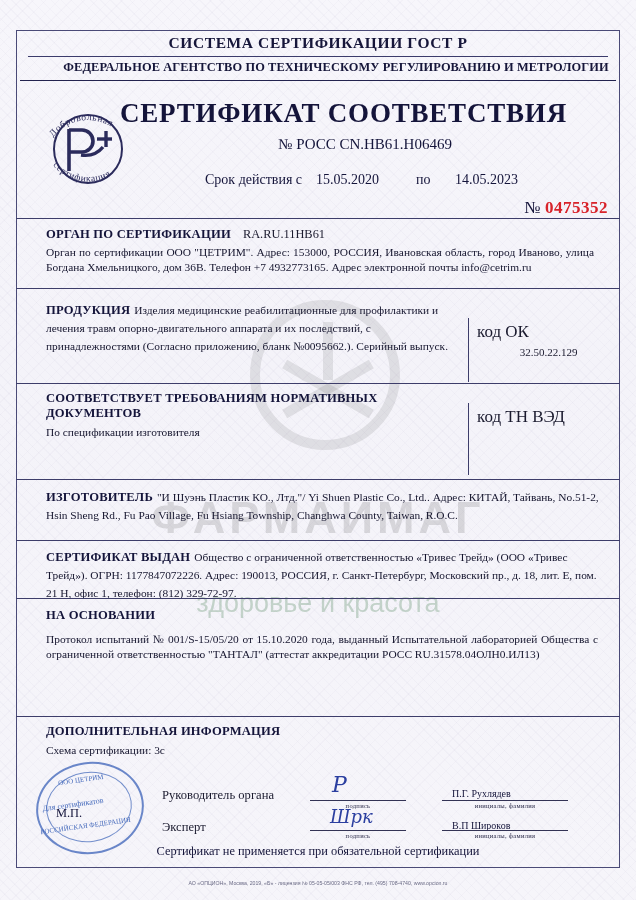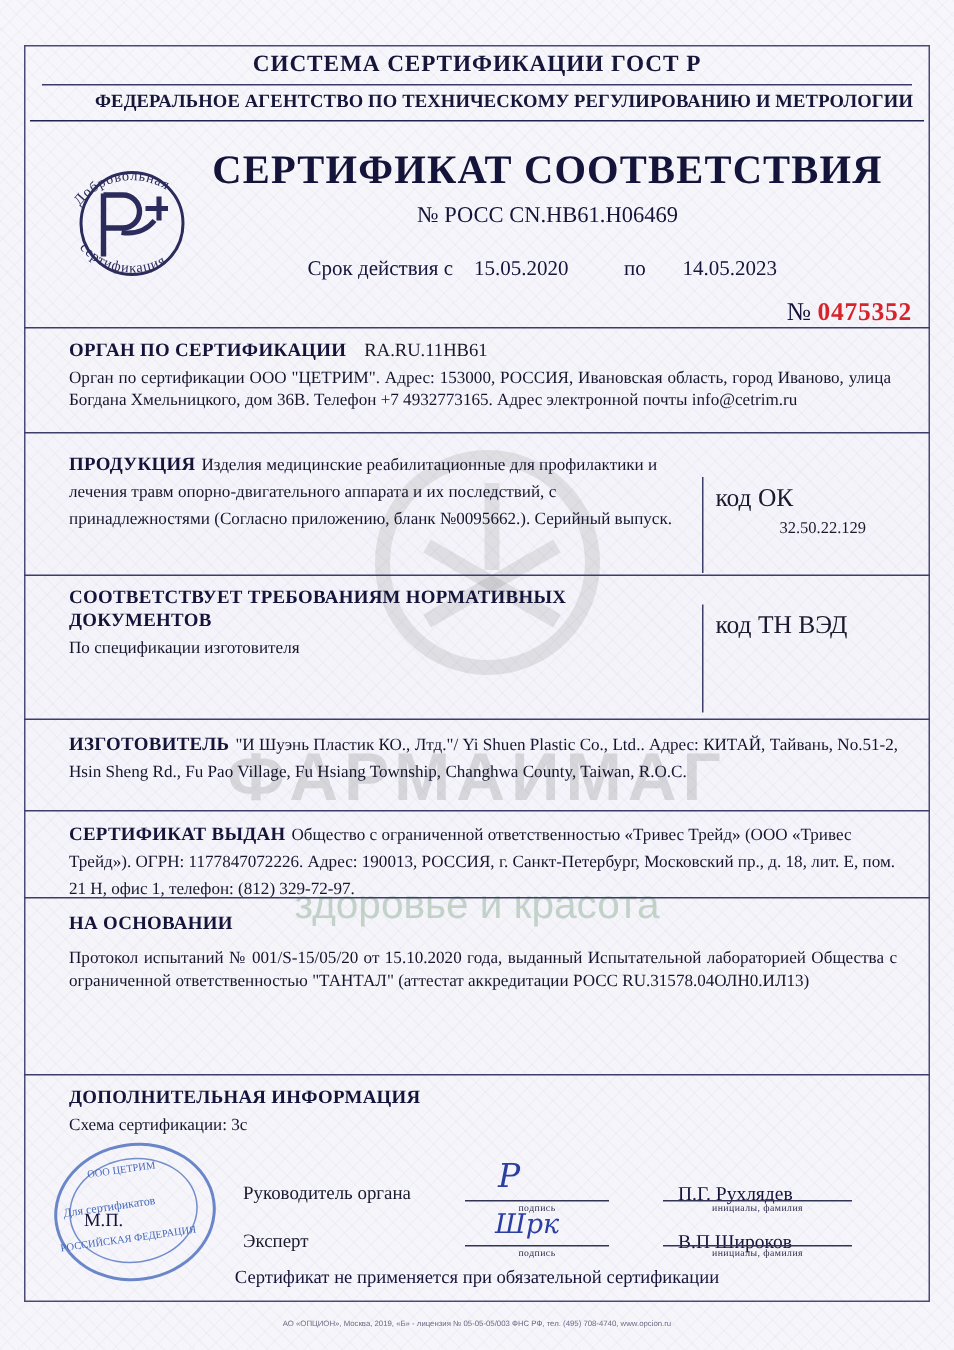--- a/index.html
+++ b/index.html
@@ -67,21 +67,20 @@
   }
   .hdr-rule2 {
     width: 596px;
     margin: 5px auto 0 auto;
     border-top: 1.6px solid #23234f;
   }
 
   .title {
     position: absolute;
     left: 120px; top: 98px; width: 490px;
-    text-align: center;
     font-size: 27px;
     font-weight: bold;
     letter-spacing: 0.8px;
     color: #14143a;
   }
 
   
   .emblem {
     position: absolute;
     left: 36px; top: 97px;
@@ -221,21 +220,21 @@
     border-top: 1px solid #333355;
   }
   .sig-caption {
     position: absolute;
     font-size: 6.5px;
     letter-spacing: 0.3px;
     color: #2a2a48;
     text-align: center;
     font-family: "Liberation Serif", serif;
   }
-  .sig-name { position: absolute; font-size: 13px; color: #14143a; }
+  .sig-name { position: absolute; font-size: 10px; color: #14143a; }
 
   .handwrite {
     position: absolute;
     font-family: "DejaVu Serif", serif;
     color: #2b3fa0;
     font-style: italic;
   }
 
   
   .stamp {

